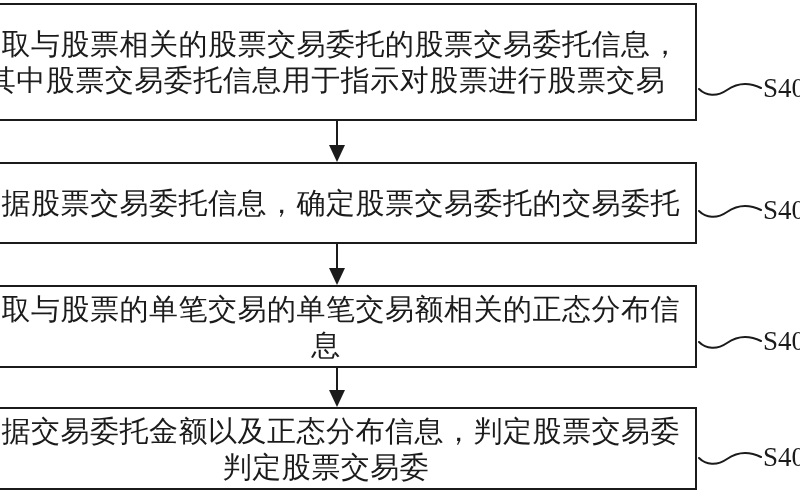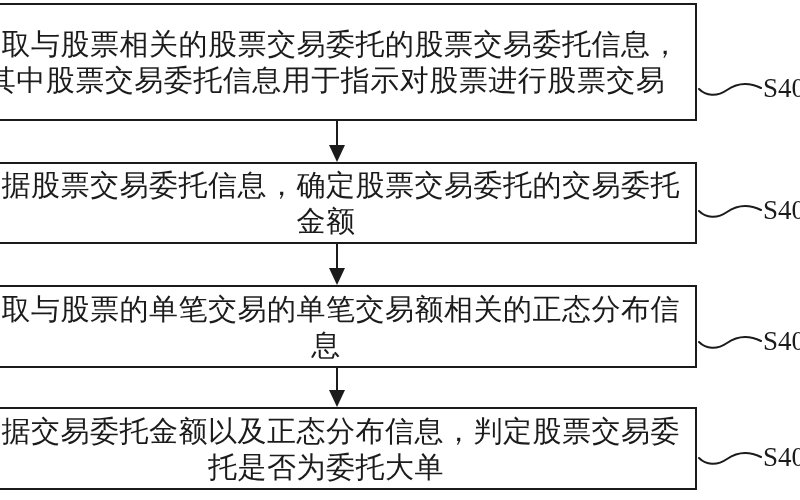--- a/index.html
+++ b/index.html
@@ -97,21 +97,20 @@
   <svg class="ref-squiggle" id="squiggle-1" viewBox="0 0 66 20">
     <path d="M2,11 C9,18 20,19 30,12 C40,5 52,4 64,10" fill="none" stroke="#1b1b1b" stroke-width="2" stroke-linecap="round"></path>
   </svg>
   <div class="ref-label" id="ref-1">S40</div>
 
   <div class="arrow-line" id="arrow-line-1"></div>
   <div class="arrow-head" id="arrow-head-1"></div>
 
   <div class="flow-box" id="box-2">
     <div>根据股票交易委托信息，确定股票交易委托的交易委托</div>
-    <div>金额</div>
   </div>
   <svg class="ref-squiggle" id="squiggle-2" viewBox="0 0 66 20">
     <path d="M2,11 C9,18 20,19 30,12 C40,5 52,4 64,10" fill="none" stroke="#1b1b1b" stroke-width="2" stroke-linecap="round"></path>
   </svg>
   <div class="ref-label" id="ref-2">S40</div>
 
   <div class="arrow-line" id="arrow-line-2"></div>
   <div class="arrow-head" id="arrow-head-2"></div>
 
   <div class="flow-box" id="box-3">
@@ -121,20 +120,20 @@
   <svg class="ref-squiggle" id="squiggle-3" viewBox="0 0 66 20">
     <path d="M2,11 C9,18 20,19 30,12 C40,5 52,4 64,10" fill="none" stroke="#1b1b1b" stroke-width="2" stroke-linecap="round"></path>
   </svg>
   <div class="ref-label" id="ref-3">S40</div>
 
   <div class="arrow-line" id="arrow-line-3"></div>
   <div class="arrow-head" id="arrow-head-3"></div>
 
   <div class="flow-box" id="box-4">
     <div>根据交易委托金额以及正态分布信息，判定股票交易委</div>
-    <div>托是否为委托大单</div>
+    <div>判定股票交易委</div>
   </div>
   <svg class="ref-squiggle" id="squiggle-4" viewBox="0 0 66 20">
     <path d="M2,11 C9,18 20,19 30,12 C40,5 52,4 64,10" fill="none" stroke="#1b1b1b" stroke-width="2" stroke-linecap="round"></path>
   </svg>
   <div class="ref-label" id="ref-4">S40</div>
 
 </div>
 
 </body></html>

